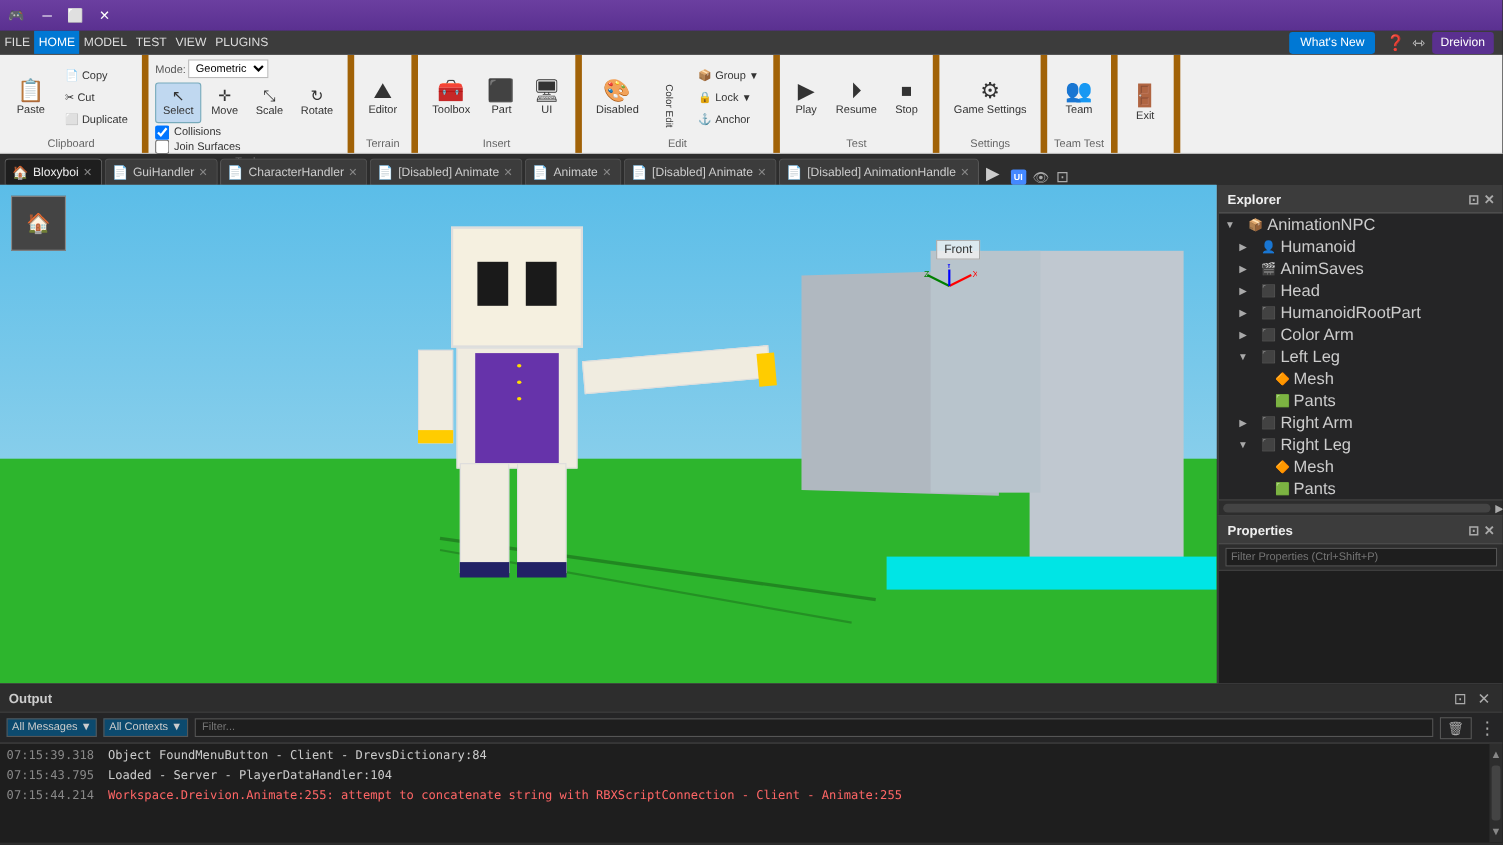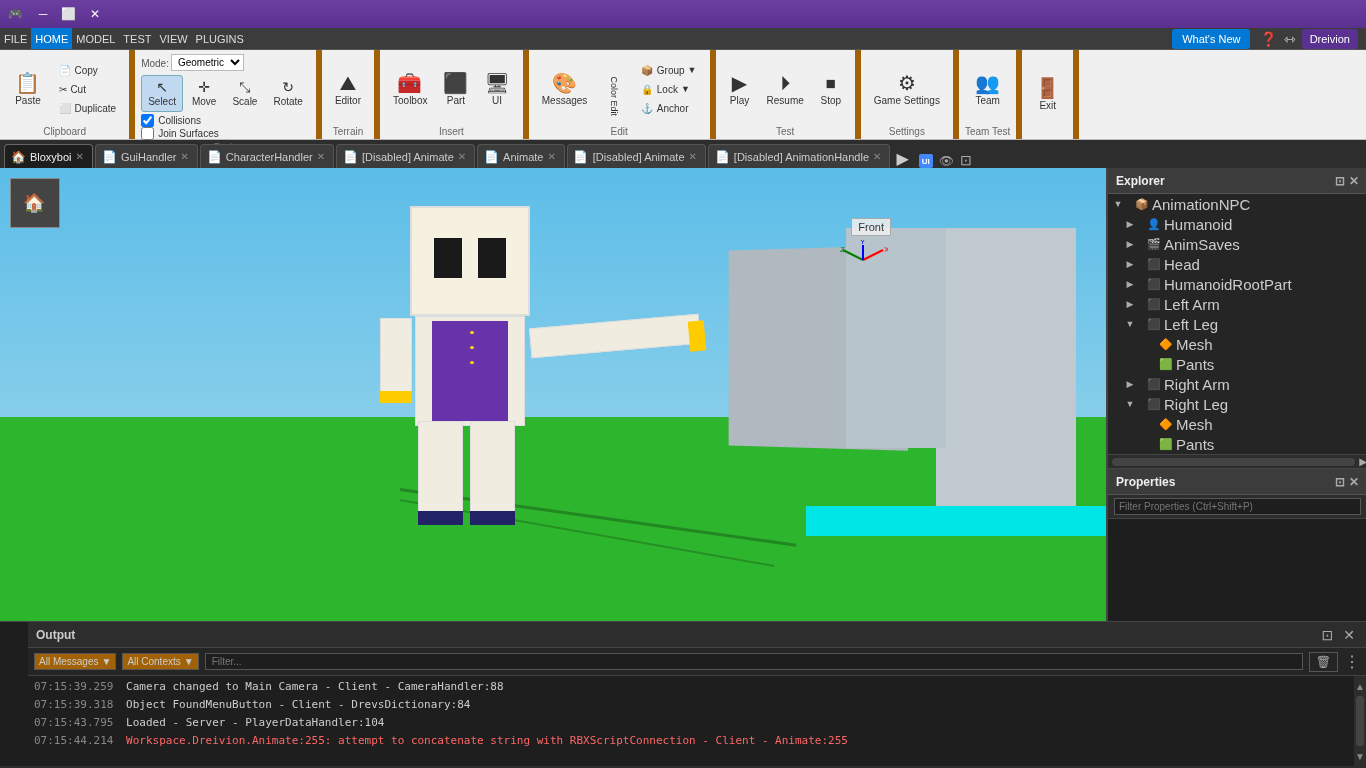--- a/index.html
+++ b/index.html
@@ -440,21 +440,20 @@
       border-left: 1px solid #444;
     }
 
     
     #output-area {
       height: 145px;
       background: #1e1e1e;
       border-top: 1px solid #444;
       display: flex;
       flex-direction: column;
-      padding-left: 28px;
     }
     .output-header {
       height: 26px;
       background: #2d2d2d;
       display: flex;
       align-items: center;
       padding: 0 8px;
       border-bottom: 1px solid #444;
       justify-content: space-between;
     }
@@ -475,21 +474,21 @@
     .output-filters {
       height: 28px;
       background: #252526;
       display: flex;
       align-items: center;
       padding: 0 6px;
       gap: 6px;
       border-bottom: 1px solid #444;
     }
     .filter-dropdown {
-      background: #a16207;
+      background: #0c4a6e;
       border: 1px solid #555;
       color: #ccc;
       font-size: 10px;
       padding: 2px 4px;
       cursor: pointer;
       display: flex; align-items: center; gap: 3px;
     }
     .output-log {
       flex: 1;
       overflow-y: auto;
@@ -668,21 +667,21 @@
         <span>UI</span>
       </button>
     </div>
     <div class="ribbon-section-label">Insert</div>
   </div>
 
   <div class="ribbon-section">
     <div class="ribbon-tools">
       <button class="ribbon-btn">
         <span class="icon">🎨</span>
-        <span>Messages</span>
+        <span>Disabled</span>
       </button>
       <div style="display:flex;flex-direction:column;align-items:center;">
         <button class="ribbon-btn" style="flex-direction:row;writing-mode:vertical-lr;transform:rotate(180deg);height:60px;width:28px;gap:0;padding:2px;">
           <span style="writing-mode:vertical-lr;transform:rotate(180deg);font-size:9px;">Color Edit</span>
         </button>
       </div>
       <div style="display:flex;flex-direction:column;gap:2px;">
         <button class="ribbon-btn-sm">
           <span>📦</span>
           <span>Group</span>
@@ -896,21 +895,21 @@
           <span class="expand-btn">▶</span>
           <span style="width:6px;"></span>
           <span class="item-icon icon-part">⬛</span>
           <span class="item-label">HumanoidRootPart</span>
         </div>
 
         <div class="tree-item indent-1">
           <span class="expand-btn">▶</span>
           <span style="width:6px;"></span>
           <span class="item-icon icon-part">⬛</span>
-          <span class="item-label">Left Arm</span>
+          <span class="item-label">Color Arm</span>
         </div>
 
         <div class="tree-item indent-1">
           <span class="expand-btn">▼</span>
           <span style="width:6px;"></span>
           <span class="item-icon icon-part">⬛</span>
           <span class="item-label">Left Leg</span>
         </div>
 
         <div class="tree-item indent-2">
@@ -995,24 +994,20 @@
       <span>All Contexts</span>
       <span>▼</span>
     </div>
     <input class="filter-input-right" type="text" placeholder="Filter..." style="">
     <button style="background:none;border:1px solid #555;color:#aaa;cursor:pointer;padding:2px 6px;font-size:12px;">🗑</button>
     <button style="background:none;border:none;color:#aaa;cursor:pointer;font-size:16px;">⋮</button>
   </div>
   <div style="display:flex;flex:1;overflow:hidden;">
     <div class="output-log">
       <div class="log-line normal">
-        <span class="log-timestamp">07:15:39.259</span>
-        <span>Camera changed to Main Camera  -  Client - CameraHandler:88</span>
-      </div>
-      <div class="log-line normal">
         <span class="log-timestamp">07:15:39.318</span>
         <span>Object FoundMenuButton  -  Client - DrevsDictionary:84</span>
       </div>
       <div class="log-line normal">
         <span class="log-timestamp">07:15:43.795</span>
         <span>Loaded  -  Server - PlayerDataHandler:104</span>
       </div>
       <div class="log-line error">
         <span class="log-timestamp">07:15:44.214</span>
         <span>Workspace.Dreivion.Animate:255: attempt to concatenate string with RBXScriptConnection  -  Client - Animate:255</span>

